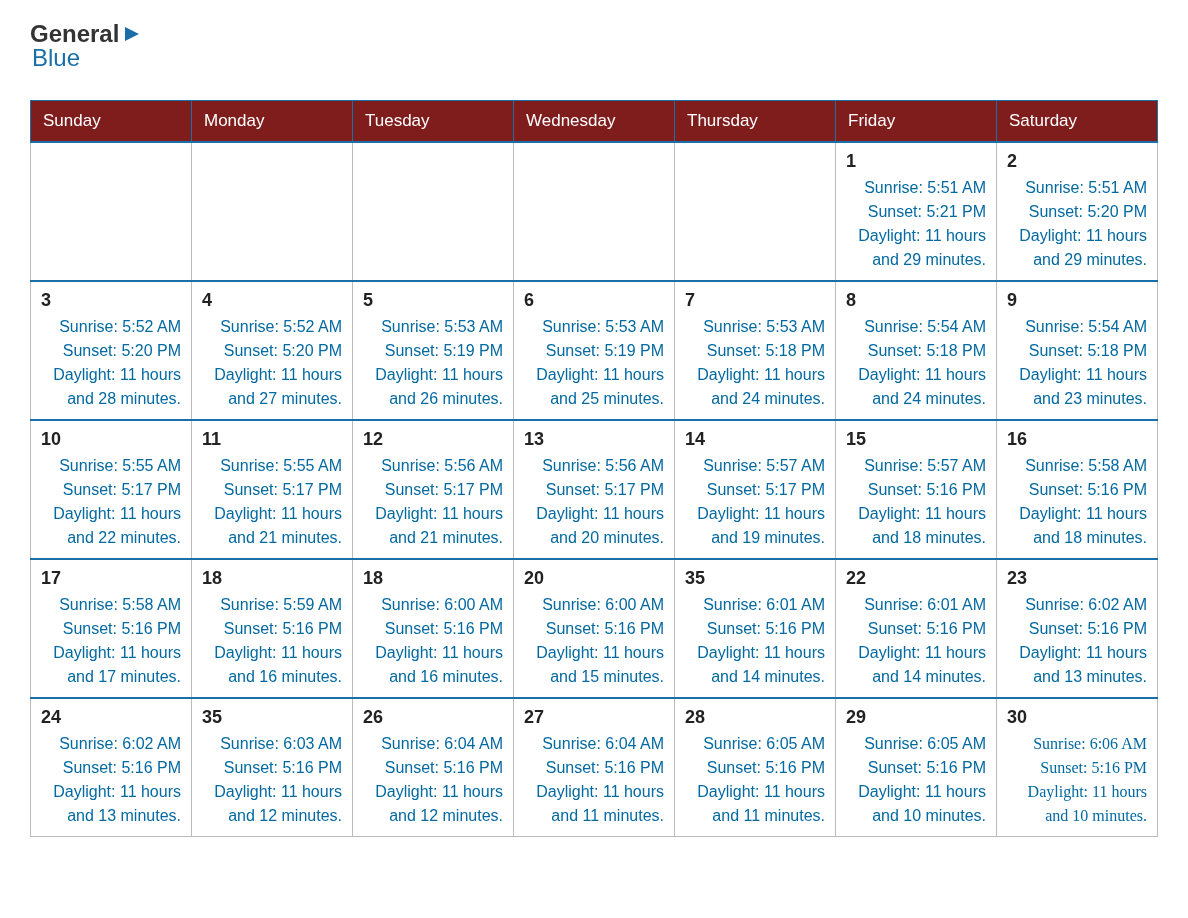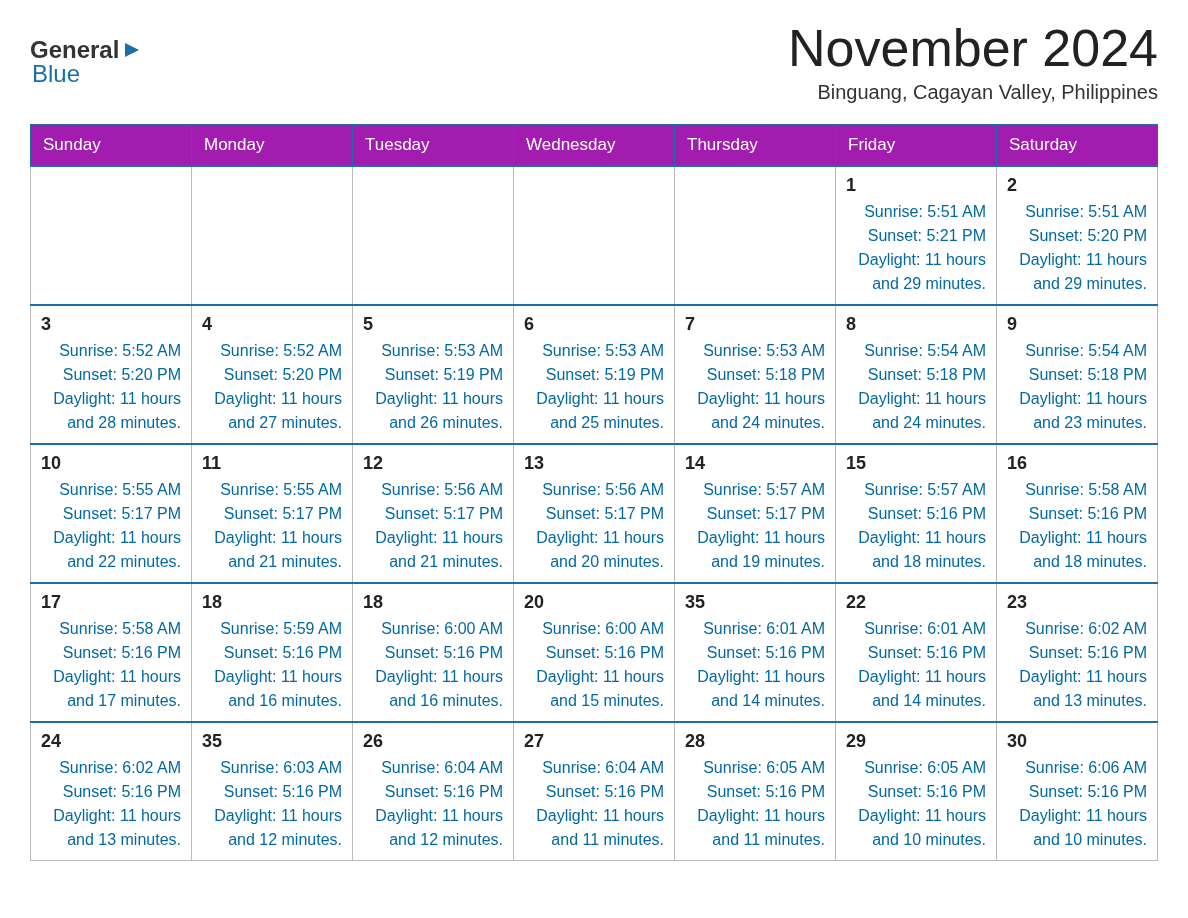--- a/index.html
+++ b/index.html
@@ -6,22 +6,22 @@
     body {
       font-family: Arial, Helvetica, sans-serif;
       background: #fff;
       padding: 20px 30px;
       width: 1188px;
       min-height: 918px;
     }
     .header {
       display: flex;
       justify-content: space-between;
-      align-items: center;
-      margin-bottom: 20px;
+      align-items: flex-end;
+      margin-bottom: 28px;
     }
     .title-area {
       text-align: right;
     }
     .month-title {
       font-size: 52px;
       font-weight: normal;
       color: #222;
       line-height: 1.1;
     }
@@ -29,21 +29,21 @@
       font-size: 20px;
       color: #333;
       margin-top: 4px;
     }
     .calendar {
       width: 100%;
       border-collapse: collapse;
       border: 1px solid #aaa;
     }
     .calendar th {
-      background-color: #a21caf;
+      background-color: #7f1d1d;
       color: #fff;
       font-size: 17px;
       font-weight: normal;
       padding: 10px 12px;
       text-align: left;
       border: 1px solid #1a6fa8;
     }
     .calendar td {
       vertical-align: top;
       padding: 8px 10px;
@@ -86,24 +86,20 @@
 <div class="header">
   <div class="logo-wrapper">
     <div class="logo-row">
       <span style="font-size:24px;font-weight:bold;color:#333;">General</span>
       <svg width="22" height="22" viewBox="0 0 22 22" style="margin-left:2px;margin-top:0px;">
         <polygon points="4,4 18,11 4,18" fill="#1a6fa8"></polygon>
       </svg>
     </div>
     <span style="font-size:24px;font-weight:normal;color:#1a6fa8;margin-top:-4px;margin-left:2px;">Blue</span>
   </div>
-  <div class="title-area">
-    <div class="month-title">November 2024</div>
-    <div class="location-title">Binguang, Cagayan Valley, Philippines</div>
-  </div>
 </div>
 
 <table class="calendar">
   <thead>
     <tr>
     <th>Sunday</th>
         <th>Monday</th>
         <th>Tuesday</th>
         <th>Wednesday</th>
         <th>Thursday</th>
@@ -295,19 +291,19 @@
 Daylight: 11 hours and 11 minutes.</div>
         </td>
         <td>
           <div class="day-number">29</div>
           <div class="day-info" style="white-space: pre-line;">Sunrise: 6:05 AM
 Sunset: 5:16 PM
 Daylight: 11 hours and 10 minutes.</div>
         </td>
         <td>
           <div class="day-number">30</div>
-          <div class="day-info" style="white-space: pre-line;">Sunrise: 6:06 AM
+          <div class="day-info" style="white-space: pre-line; font-family: Liberation Serif, serif;">Sunrise: 6:06 AM
 Sunset: 5:16 PM
 Daylight: 11 hours and 10 minutes.</div>
         </td>
       </tr>
     </tbody>
 </table>
 
 </body></html>

